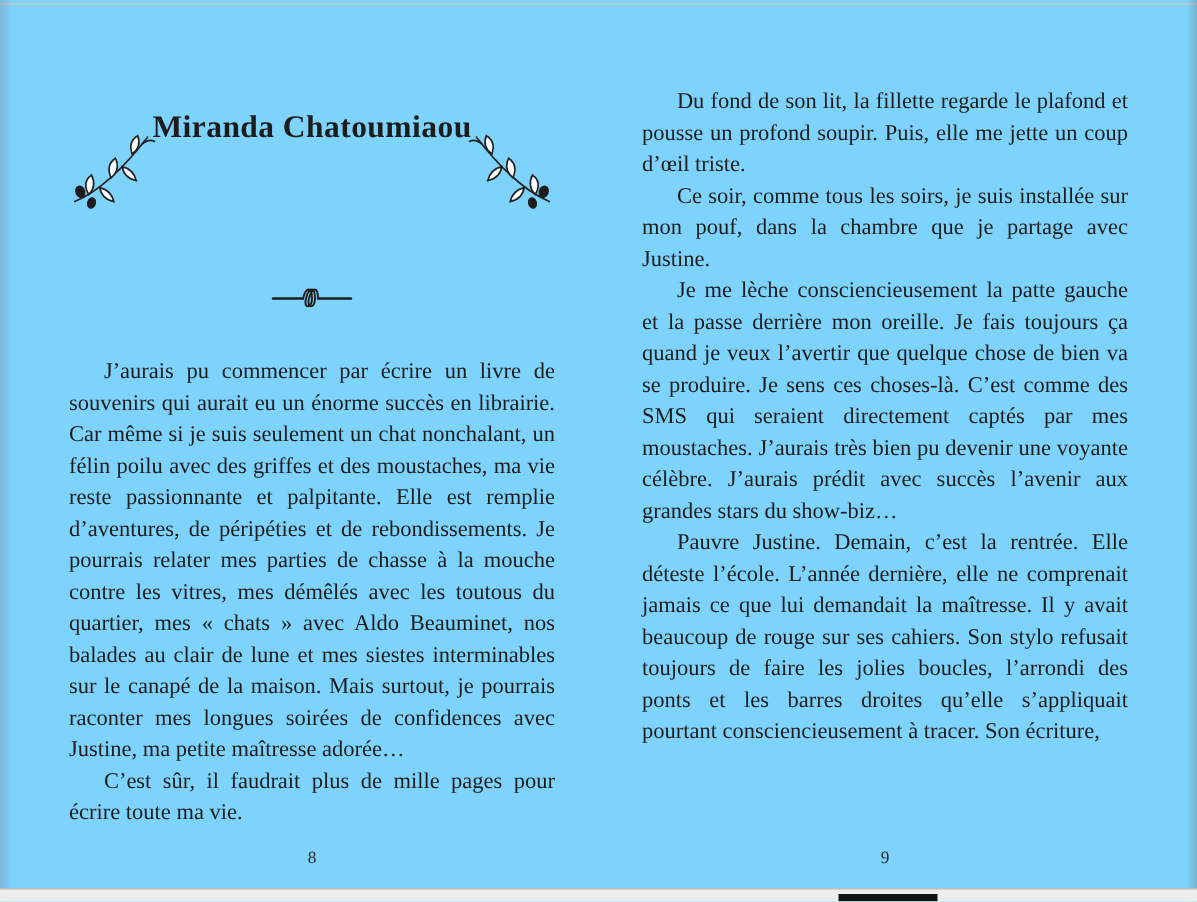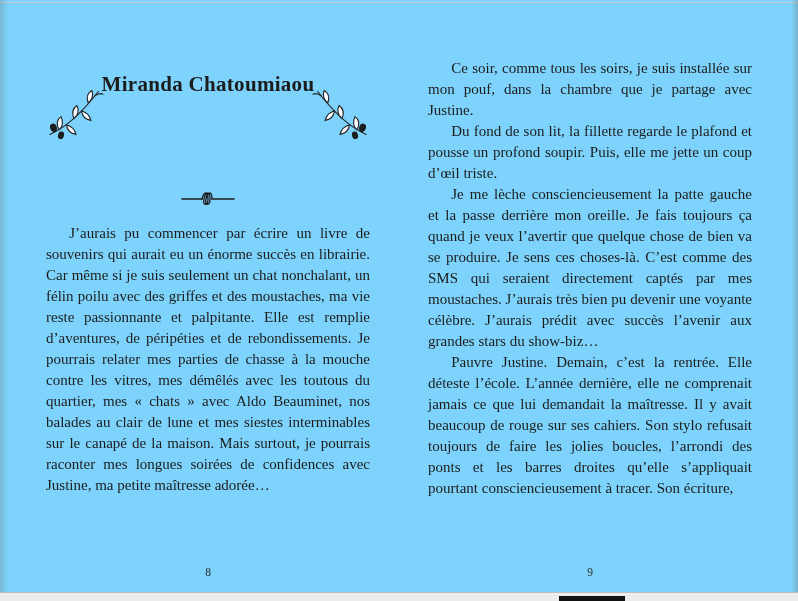--- a/index.html
+++ b/index.html
@@ -81,21 +81,21 @@
   }
   .branch-left  { left: 0; }
   .branch-right { right: 0; transform: scaleX(-1); }
 
   .divider {
     text-align: center;
     margin-top: 6px;
     height: 18px;
   }
 
-  .body-text { margin-top: 13px; }
+  .body-text { margin-top: 28px; }
   .page-right .body-text { margin-top: 0; }
 
   .para {
     margin: 0;
     font-size: 15px;
     line-height: 21px;
     text-align: justify;
     text-indent: 1.55em;
     hyphens: auto;
     -webkit-hyphens: auto;
@@ -165,27 +165,28 @@
         <g stroke="#1d1d1d" fill="none" stroke-linecap="round">
           <path d="M6 7 H26" stroke-width="1.6"></path>
           <path d="M26 7 c2,-8 6,-8 6,0 c0,7 -6,7 -4,0 c2,-8 6,-8 6,0 c0,7 -6,7 -4,0 c2,-8 6,-8 6,0" stroke-width="1.3"></path>
           <path d="M36 7 H58" stroke-width="1.6"></path>
         </g>
       </svg>
     </div>
 
     <div class="body-text">
       <p class="para">J’aurais pu commencer par écrire un livre de souvenirs qui aurait eu un énorme succès en librairie. Car même si je suis seulement un chat nonchalant, un félin poilu avec des griffes et des moustaches, ma vie reste passionnante et palpitante. Elle est remplie d’aventures, de péripéties et de rebondissements. Je pourrais relater mes parties de chasse à la mouche contre les vitres, mes démêlés avec les toutous du quartier, mes « chats » avec Aldo Beauminet, nos balades au clair de lune et mes siestes interminables sur le canapé de la maison. Mais surtout, je pourrais raconter mes longues soirées de confidences avec Justine, ma petite maîtresse adorée…</p>
+      <p class="para">C’est sûr, il faudrait plus de mille pages pour écrire toute ma vie.</p>
     </div>
   </div>
 
   <div class="page page-right">
     <div class="body-text">
+      <p class="para">Du fond de son lit, la fillette regarde le plafond et pousse un profond soupir. Puis, elle me jette un coup d’œil triste.</p>
       <p class="para">Ce soir, comme tous les soirs, je suis installée sur mon pouf, dans la chambre que je partage avec Justine.</p>
-      <p class="para">Du fond de son lit, la fillette regarde le plafond et pousse un profond soupir. Puis, elle me jette un coup d’œil triste.</p>
       <p class="para">Je me lèche consciencieusement la patte gauche et la passe derrière mon oreille. Je fais toujours ça quand je veux l’avertir que quelque chose de bien va se produire. Je sens ces choses-là. C’est comme des SMS qui seraient directement captés par mes moustaches. J’aurais très bien pu devenir une voyante célèbre. J’aurais prédit avec succès l’avenir aux grandes stars du show-biz…</p>
       <p class="para">Pauvre Justine. Demain, c’est la rentrée. Elle déteste l’école. L’année dernière, elle ne comprenait jamais ce que lui demandait la maîtresse. Il y avait beaucoup de rouge sur ses cahiers. Son stylo refusait toujours de faire les jolies boucles, l’arrondi des ponts et les barres droites qu’elle s’appliquait pourtant consciencieusement à tracer. Son écriture,</p>
     </div>
   </div>
 
   <div class="folio folio-left">8</div>
   <div class="folio folio-right">9</div>
 
   <div class="bottom-band"></div>
   <div class="bottom-mark"></div>

